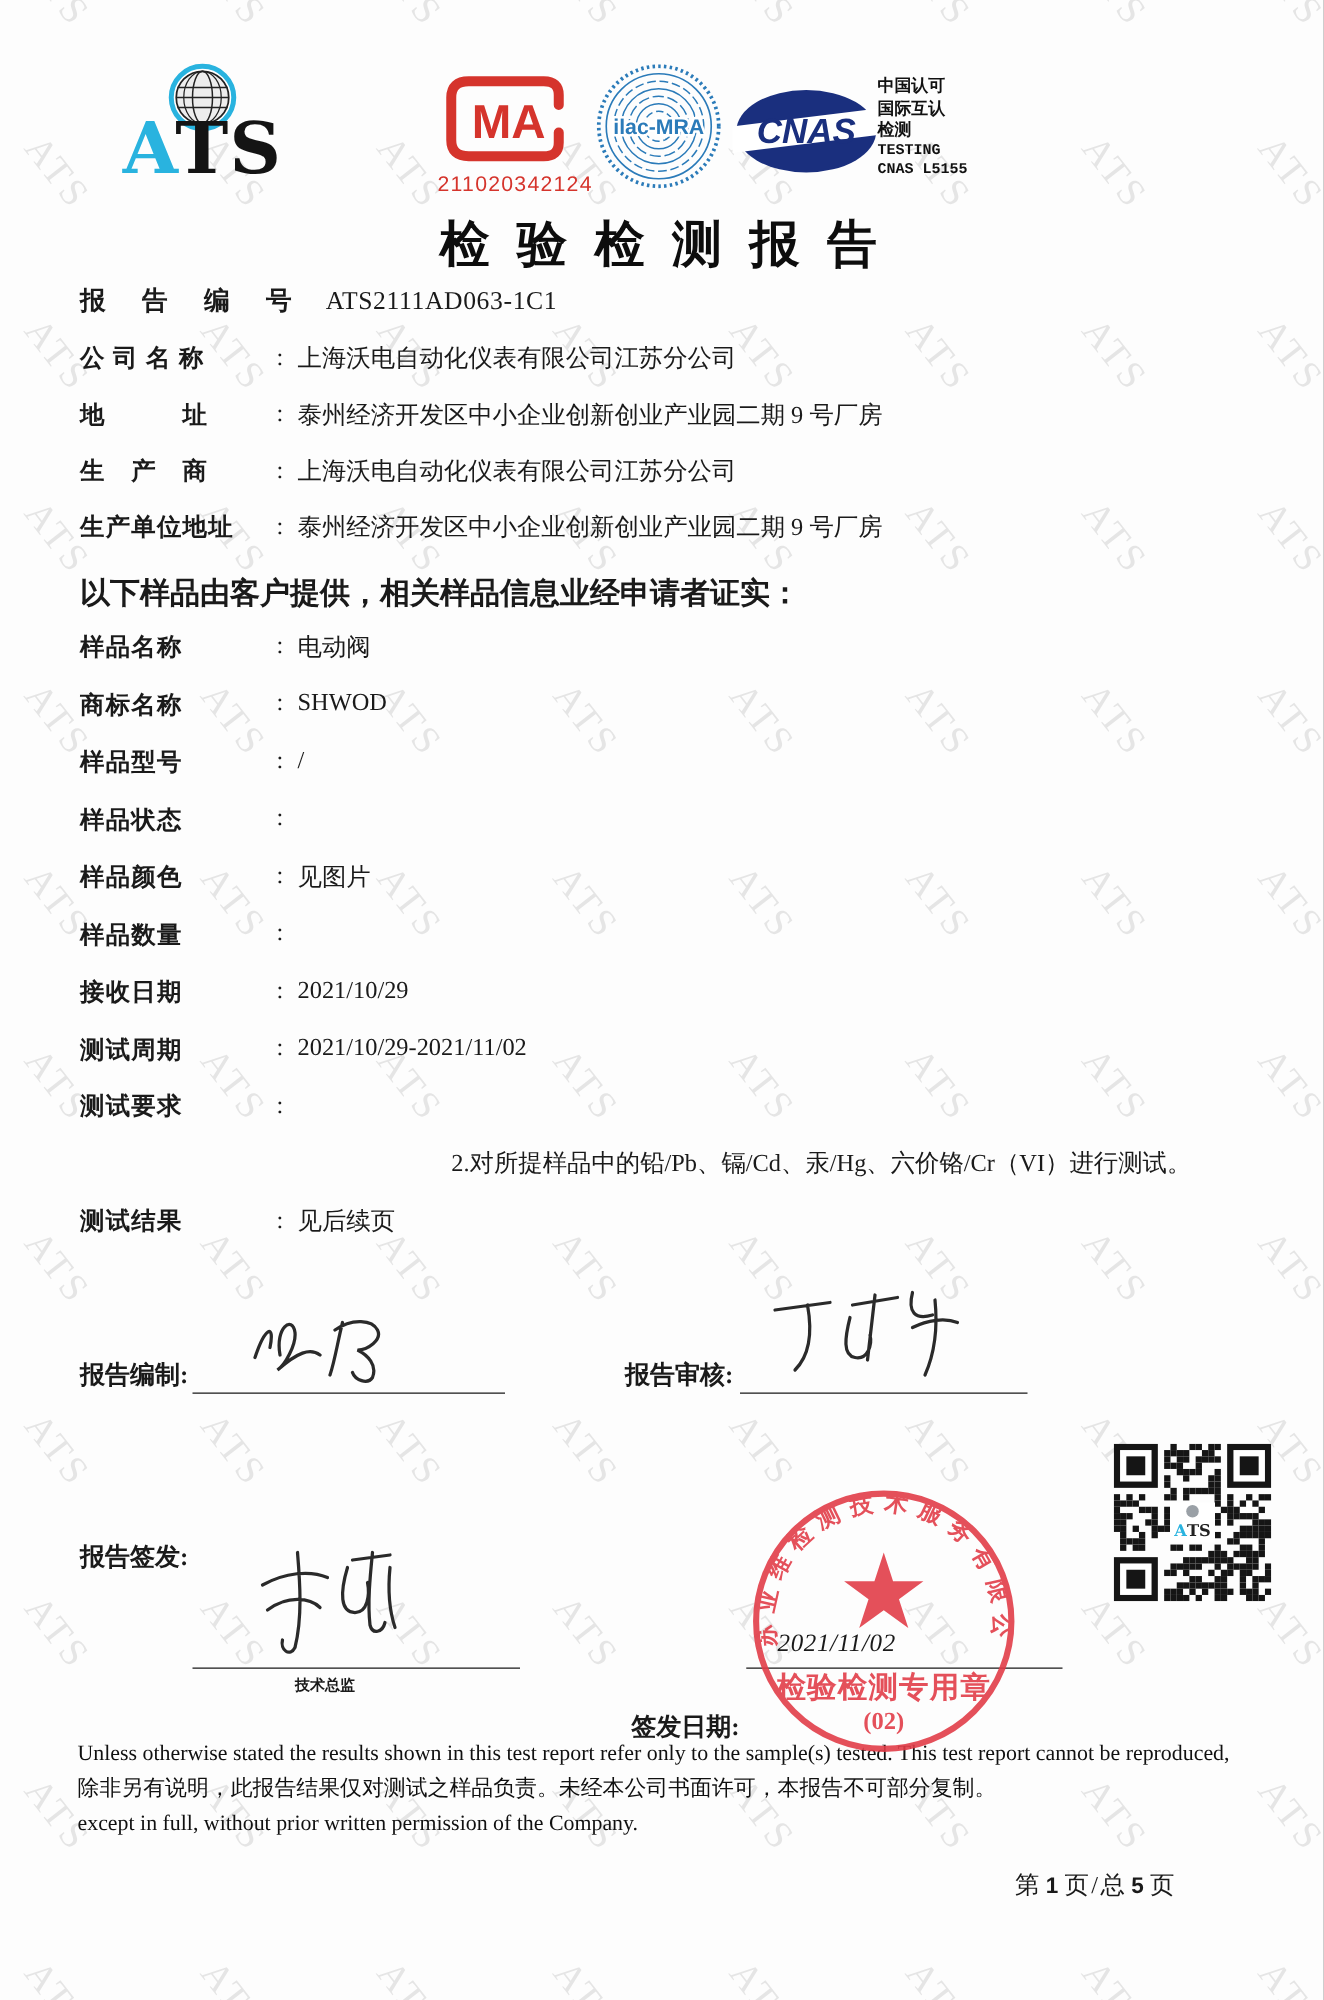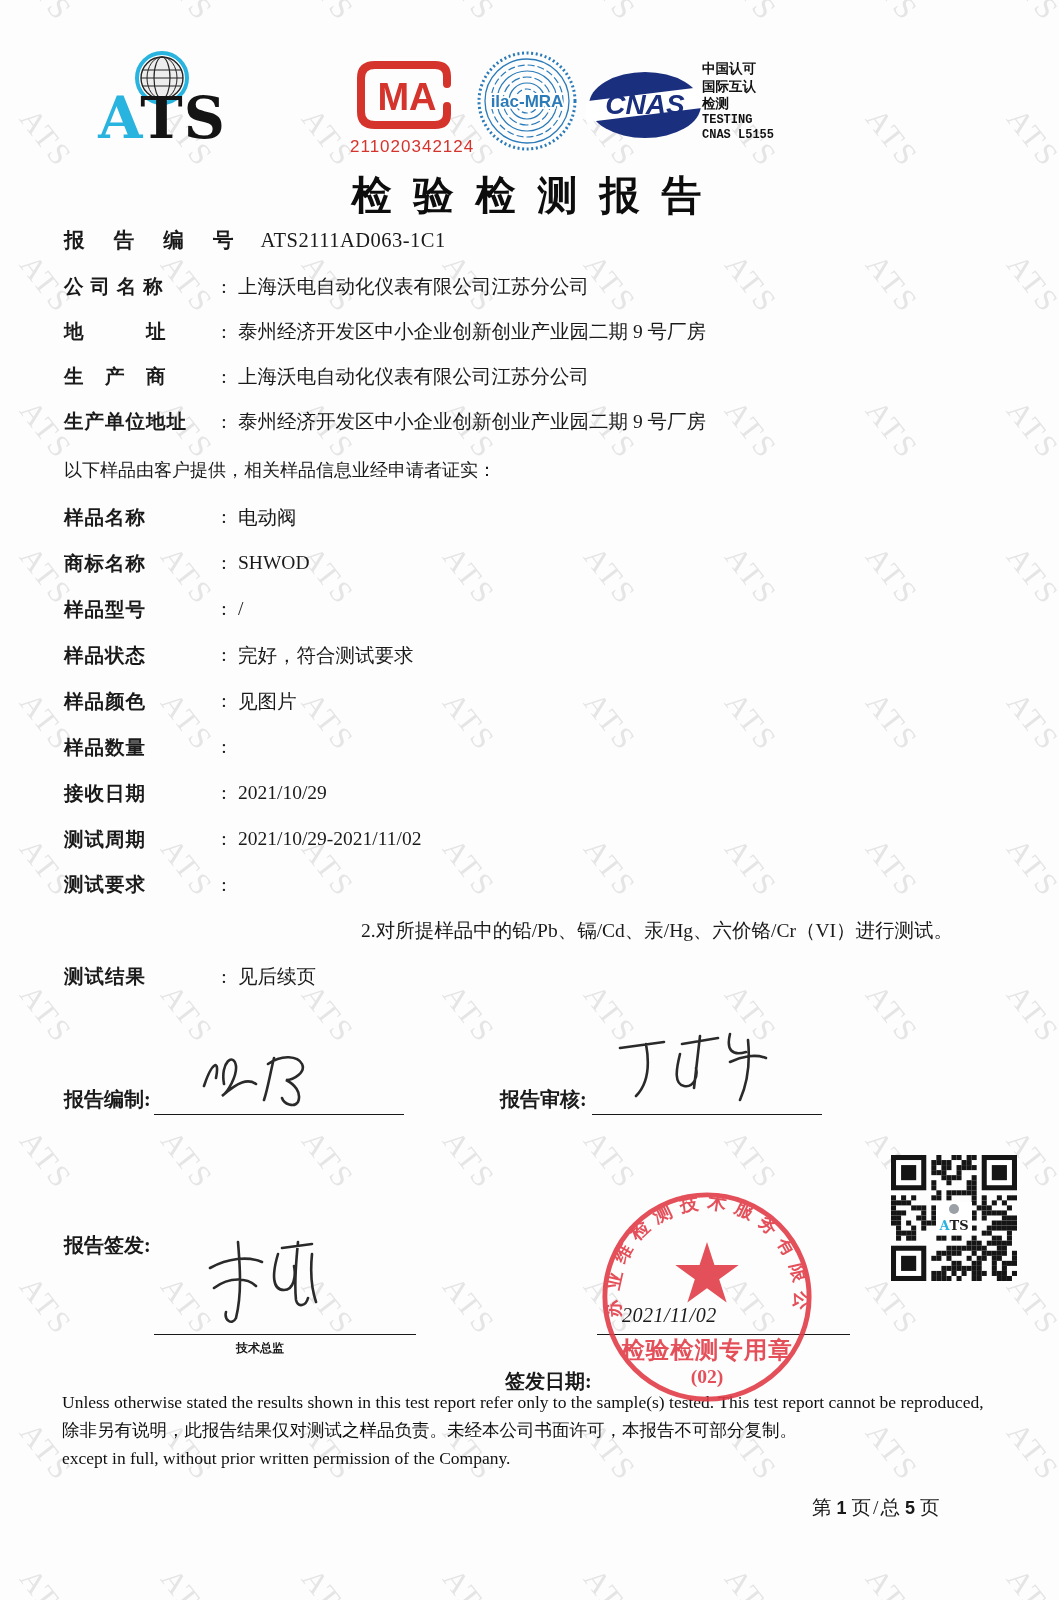--- a/index.html
+++ b/index.html
@@ -34,21 +34,21 @@
   .report-no .lbl { font-weight:bold; letter-spacing:12px; }
   .report-no .val { margin-left:10px; letter-spacing:0.5px; }
   
   .fields { left:64px; width:960px; font-size:19.5px; }
   .info-sec { top:264px; }
   .row { height:45px; display:flex; align-items:center; }
   .samples .row { height:46px; }
   .f-label { width:146px; font-weight:bold; letter-spacing:1px; flex:none; }
   .f-colon { width:28px; text-align:center; flex:none; }
   .f-value { flex:1; }
-  .notice { left:64px; top:458px; font-size:18px; font-weight:normal; }
+  .notice { left:64px; top:458px; font-size:24px; font-weight:bold; }
   .samples { top:494px; }
   .testreq { top:862px; }
   .indent-line { height:47px; display:flex; align-items:center; padding-left:297px; }
   
   .sig-label { font-size:20px; font-weight:bold; z-index:2; }
   .u-line { border-top:1.6px solid #191919; z-index:2; }
   .sig-svg { z-index:2; }
   .sig-svg path { stroke:#2a2a2a; stroke-width:2.6; fill:none; stroke-linecap:round; }
   .issuer-title { font-size:12px; font-weight:bold; z-index:2; }
   .issue-date { font-size:20px; letter-spacing:0.5px; z-index:2;font-style:italic; }
@@ -264,21 +264,20 @@
       <span class="f-value">SHWOD</span>
     </div>
     <div class="row">
       <span class="f-label">样品型号</span>
       <span class="f-colon">:</span>
       <span class="f-value">/</span>
     </div>
     <div class="row">
       <span class="f-label">样品状态</span>
       <span class="f-colon">:</span>
-      <span class="f-value">完好，符合测试要求</span>
     </div>
     <div class="row">
       <span class="f-label">样品颜色</span>
       <span class="f-colon">:</span>
       <span class="f-value">见图片</span>
     </div>
     <div class="row">
       <span class="f-label">样品数量</span>
       <span class="f-colon">:</span>
     </div>

